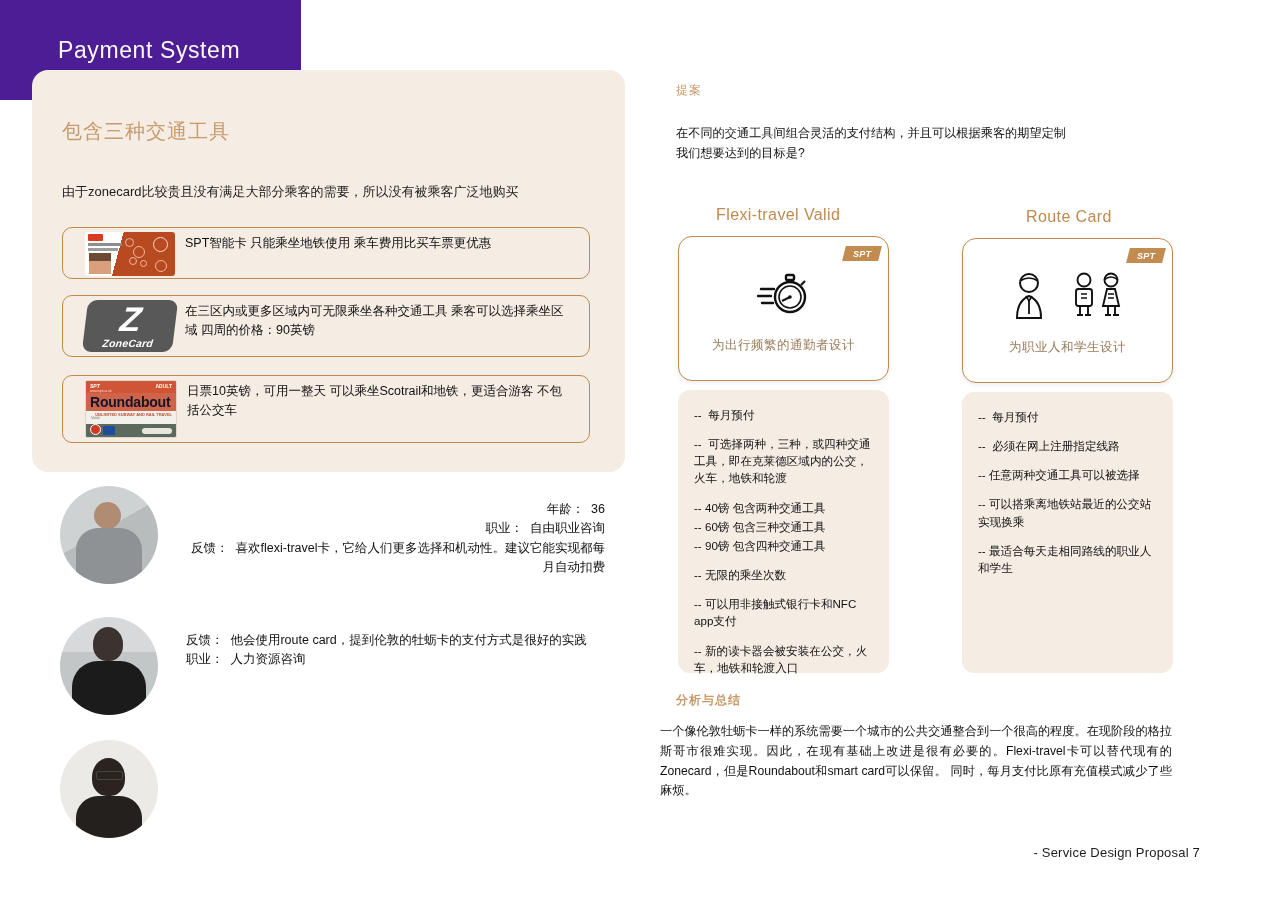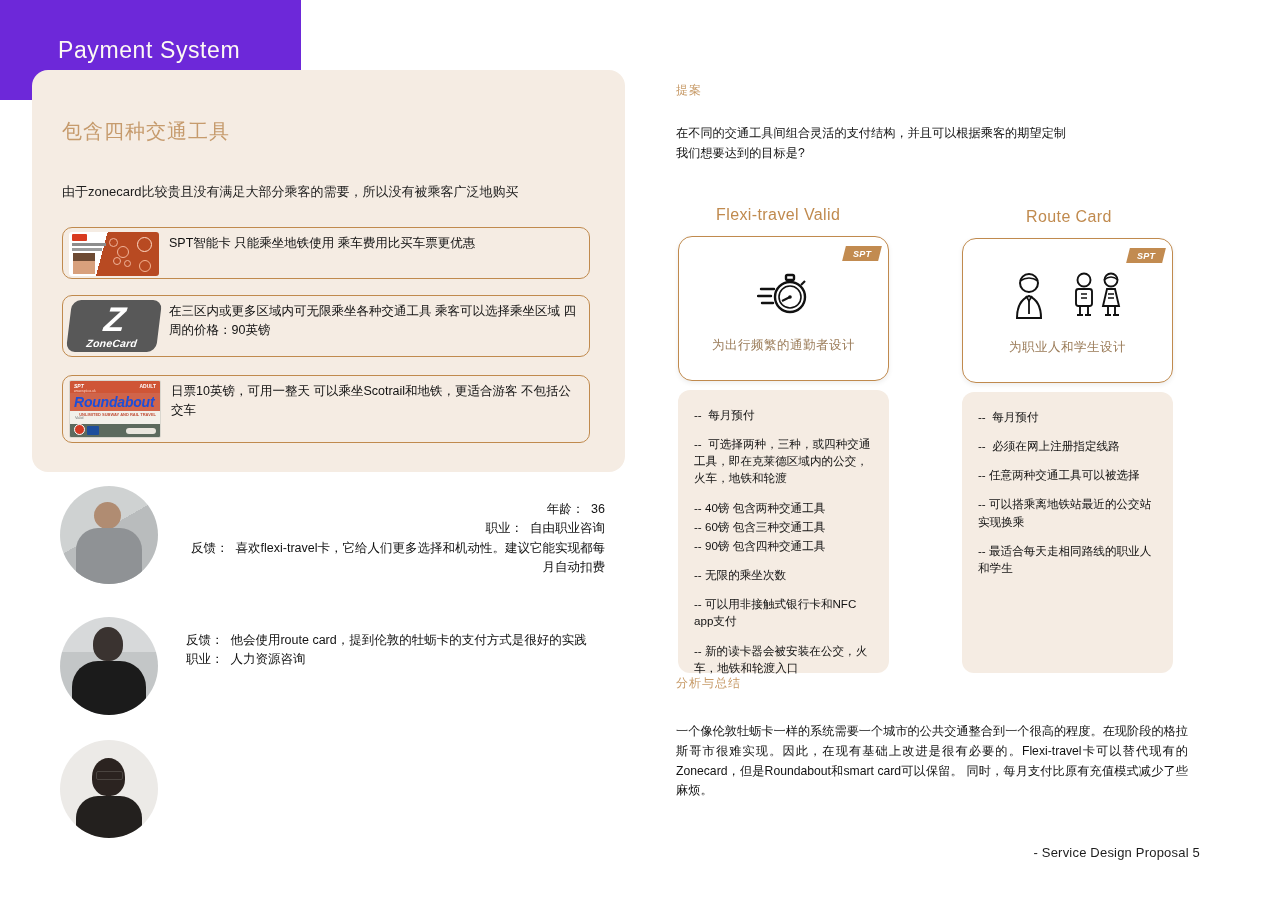--- a/index.html
+++ b/index.html
@@ -5,21 +5,21 @@
   html,body{margin:0;padding:0;}
   body{
     width:1280px;height:905px;position:relative;overflow:hidden;
     background:#ffffff;
     font-family:"Liberation Sans","DejaVu Sans",sans-serif;
     color:#1a1a1a;
   }
   
   #header-tab{
     position:absolute;left:0;top:0;width:301px;height:100px;
-    background:#6d28d9;
+    background:#4c1d95;
     display:flex;align-items:center;
   }
   #header-tab .title{
     color:#fdf9f4;font-size:23px;font-weight:400;letter-spacing:.6px;
     margin-left:58px;
   }
   
   #left-panel{
     position:absolute;left:32px;top:70px;width:593px;height:402px;
     background:#f5ece3;border-radius:16px;
@@ -29,21 +29,21 @@
     color:#c69b6d;font-size:20px;letter-spacing:1px;
   }
   #left-panel .panel-intro{
     position:absolute;left:30px;top:112px;width:540px;
     font-size:13px;color:#1d1d1d;line-height:1.5;
   }
   .card-row{
     position:absolute;left:30px;width:528px;
     border:1.4px solid #c08a4e;border-radius:10px;
     box-sizing:border-box;display:flex;align-items:flex-start;
-    padding:4px 6px;
+    padding:4px 22px;
   }
   .card-row .thumb{flex:0 0 auto;margin-right:10px;}
   .card-row .lines{
     font-size:12.5px;line-height:1.48;color:#111;padding-top:2px;
   }
   #card-row-0{top:157px;height:52px;}
   #card-row-1{top:225px;height:62px;}
   #card-row-2{top:305px;height:68px;}
 
   
@@ -91,21 +91,21 @@
   .thumb-round{
     width:90px;height:56px;position:relative;overflow:hidden;border-radius:2px;
     background:#f2f0ea;border:1px solid #dad7cf;
   }
   .thumb-round .rb-top{position:absolute;left:0;right:0;top:0;height:12px;background:#cf5536;}
   .thumb-round .rb-spt{position:absolute;left:4px;top:2px;color:#fff;font-size:5px;font-weight:bold;font-style:italic;}
   .thumb-round .rb-adult{position:absolute;right:4px;top:2px;color:#fff;font-size:5px;font-weight:bold;}
   .thumb-round .rb-url{position:absolute;left:4px;top:8px;color:#ffd9cd;font-size:3.4px;}
   .thumb-round .rb-band{position:absolute;left:0;right:0;top:12px;height:18px;background:#d0644a;}
   .thumb-round .rb-word{
-    position:absolute;left:4px;top:13px;color:#1d4ed8;font-size:14px;font-weight:bold;font-style:italic;
+    position:absolute;left:4px;top:13px;color:#0f172a;font-size:14px;font-weight:bold;
     letter-spacing:-.2px;
   }
   .thumb-round .rb-valid{position:absolute;left:5px;top:34px;color:#7a7a7a;font-size:4px;}
   .thumb-round .rb-unl{position:absolute;right:4px;top:31px;text-align:right;color:#c0513a;font-size:4px;line-height:1.35;font-weight:bold;}
   .thumb-round .rb-bot{position:absolute;left:0;right:0;bottom:0;height:13px;background:#5c6a5e;}
   .thumb-round .rb-c1{position:absolute;left:4px;bottom:2px;width:9px;height:9px;border-radius:50%;background:#d03a24;border:1px solid #fff;}
   .thumb-round .rb-c2{position:absolute;left:17px;bottom:2px;width:12px;height:9px;background:#1d4e9c;border-radius:1px;}
   .thumb-round .rb-ser{position:absolute;right:4px;bottom:3px;width:30px;height:6px;background:#e9e6de;border-radius:3px;}
 
   
@@ -170,39 +170,39 @@
   }
   #plan-feat-0{left:678px;top:390px;height:283px;}
   #plan-feat-1{left:962px;top:392px;height:281px;}
   .plan-feat .feat{
     font-size:11.6px;line-height:1.48;color:#121212;margin-bottom:12px;
     white-space:pre-wrap;
   }
   .plan-feat .feat.tight{margin-bottom:2px;}
   .plan-feat .feat:last-child{margin-bottom:0;}
 
-  #analysis-heading{position:absolute;left:676px;top:675px;}
+  #analysis-heading{position:absolute;left:676px;top:692px;font-weight:bold;}
   #analysis-body{
-    position:absolute;left:676px;top:722px;width:512px;
+    position:absolute;left:660px;top:722px;width:512px;
     font-size:12.2px;line-height:1.62;color:#111;text-align:justify;
   }
   #footer-note{
     position:absolute;right:80px;top:845px;font-size:13px;color:#1c1c1c;letter-spacing:.2px;
   }
   svg{display:block;}
 </style>
 </head>
 <body>
 
 <div id="header-tab">
   <div class="title">Payment System</div>
 </div>
 
 <div id="left-panel">
-  <div class="panel-heading">包含四种交通工具</div>
+  <div class="panel-heading">包含三种交通工具</div>
   <div class="panel-intro">由于zonecard比较贵且没有满足大部分乘客的需要，所以没有被乘客广泛地购买</div>
 
   <div class="card-row" id="card-row-0">
     <div class="thumb">
       <div class="thumb-spt">
         <div class="sp-logo"></div>
         <div class="sp-name"></div>
         <div class="sp-name2"></div>
         <div class="sp-face"></div>
         <div class="sp-bub" style="left:40px;top:6px;width:7px;height:7px;"></div>
@@ -356,13 +356,13 @@
   <div class="feat">--  每月预付</div>
   <div class="feat">--  必须在网上注册指定线路</div>
   <div class="feat">-- 任意两种交通工具可以被选择</div>
   <div class="feat">-- 可以搭乘离地铁站最近的公交站实现换乘</div>
   <div class="feat">-- 最适合每天走相同路线的职业人和学生</div>
 </div>
 
 <div class="sec-heading" id="analysis-heading">分析与总结</div>
 <div id="analysis-body">一个像伦敦牡蛎卡一样的系统需要一个城市的公共交通整合到一个很高的程度。在现阶段的格拉斯哥市很难实现。因此，在现有基础上改进是很有必要的。Flexi-travel卡可以替代现有的Zonecard，但是Roundabout和smart card可以保留。 同时，每月支付比原有充值模式减少了些麻烦。</div>
 
-<div id="footer-note">- Service Design Proposal 5</div>
+<div id="footer-note">- Service Design Proposal 7</div>
 
 </body></html>

